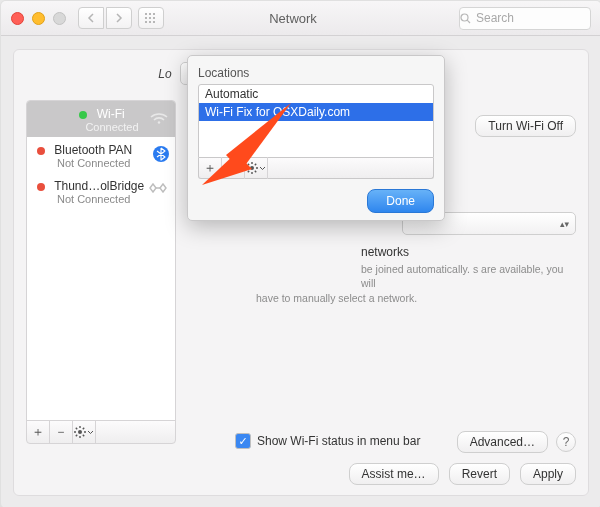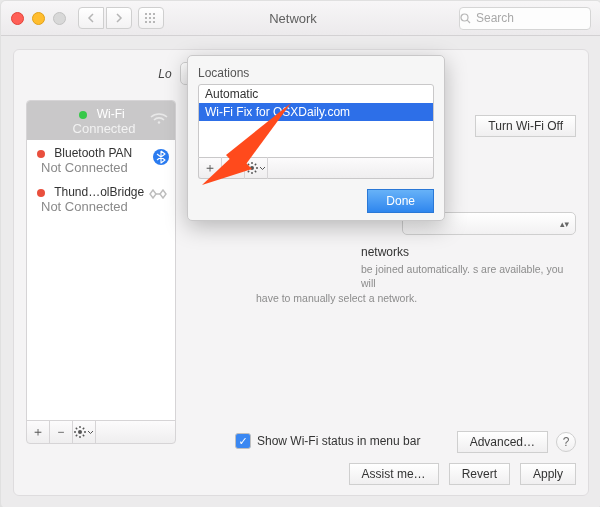--- a/index.html
+++ b/index.html
@@ -21,31 +21,31 @@
 
 .win-body{position:absolute;top:48px;left:12px;right:12px;bottom:12px;background:#f5f4f5;border:1px solid #dedcde;border-radius:6px;padding:12px;box-sizing:border-box;}
 .loc-row{display:flex;align-items:center;gap:4px;justify-content:center;margin-bottom:10px;font-style:italic;}
 .popup-btn{border:1px solid #cfcfcf;background:linear-gradient(#fff,#f2f1f2);border-radius:5px;height:21px;display:flex;align-items:center;padding:0 6px;color:#444;font-size:12px;}
 .popup-arrows{margin-left:6px;font-size:9px;line-height:8px;color:#666;display:flex;flex-direction:column;}
 
 .sidebar{position:absolute;left:12px;top:50px;width:148px;height:320px;border:1px solid #d6d4d6;border-radius:4px 4px 0 0;background:#fff;overflow:hidden;}
 .sb-item{padding:6px 8px 4px 10px;position:relative;border-bottom:0;}
 .sb-item .dot{width:8px;height:8px;border-radius:50%;display:inline-block;margin-right:6px;vertical-align:middle;}
 .sb-item .name{font-size:12px;color:#333;}
-.sb-item .sub{font-size:13px;color:#8a8a8a;display:block;margin-left:4px;}
+.sb-item .sub{font-size:11px;color:#8a8a8a;display:block;margin-left:20px;}
 .sb-item.sel{background:#c9c8c9;text-align:center;}
 .sb-item.sel .name{color:#fff;font-weight:500;}
 .sb-item.sel .sub{color:#f2f2f2;}
 .sb-icon{position:absolute;right:6px;top:8px;}
 .sb-footer{position:absolute;left:12px;top:370px;width:148px;height:22px;border:1px solid #d6d4d6;border-top:1px solid #d6d4d6;border-radius:0 0 4px 4px;background:linear-gradient(#fcfbfc,#efeeef);display:flex;align-items:center;}
 .ft-btn{width:22px;height:22px;display:flex;align-items:center;justify-content:center;border-right:1px solid #d6d4d6;color:#555;font-size:13px;cursor:default;}
 
 .right-pane{position:absolute;left:176px;right:12px;top:50px;bottom:12px;}
 .turn-off{position:absolute;right:0;top:15px;}
-.btn{border:1px solid #cfcfcf;background:linear-gradient(#fff,#f0eff0);border-radius:0;height:20px;padding:0 12px;font-size:12px;color:#333;display:inline-flex;align-items:center;}
+.btn{border:1px solid #cfcfcf;background:linear-gradient(#fff,#f0eff0);border-radius:8px;height:20px;padding:0 12px;font-size:12px;color:#333;display:inline-flex;align-items:center;}
 .btn-primary{background:linear-gradient(#67b2f8,#2f86ee);border:1px solid #2a78d6;color:#fff;font-weight:500;}
 .net-sel{position:absolute;right:0;top:112px;width:160px;}
 .net-desc{position:absolute;right:0;top:144px;width:215px;font-size:10.5px;color:#8c8c8c;text-align:left;line-height:1.35;}
 .checkbox-row{position:absolute;left:45px;bottom:34px;display:flex;align-items:center;gap:6px;font-size:12px;color:#333;}
 .chk{width:14px;height:14px;border:1px solid #bfbfbf;border-radius:3px;background:#3a87f2;display:inline-flex;align-items:center;justify-content:center;color:#fff;font-size:11px;}
 .adv-row{position:absolute;right:0;bottom:30px;display:flex;align-items:center;gap:8px;}
 .help{width:18px;height:18px;border-radius:50%;border:1px solid #cfcfcf;background:linear-gradient(#fff,#f1f0f1);display:inline-flex;align-items:center;justify-content:center;color:#6a6a6a;font-size:12px;}
 .bottom-btns{position:absolute;right:0;bottom:-2px;display:flex;gap:10px;}
 
 .popover{position:absolute;left:186px;top:54px;width:258px;height:166px;background:#f6f6f6;border:1px solid #c9c8c9;border-radius:5px;box-shadow:0 6px 22px rgba(0,0,0,.25);z-index:50;padding:10px;box-sizing:border-box;}

